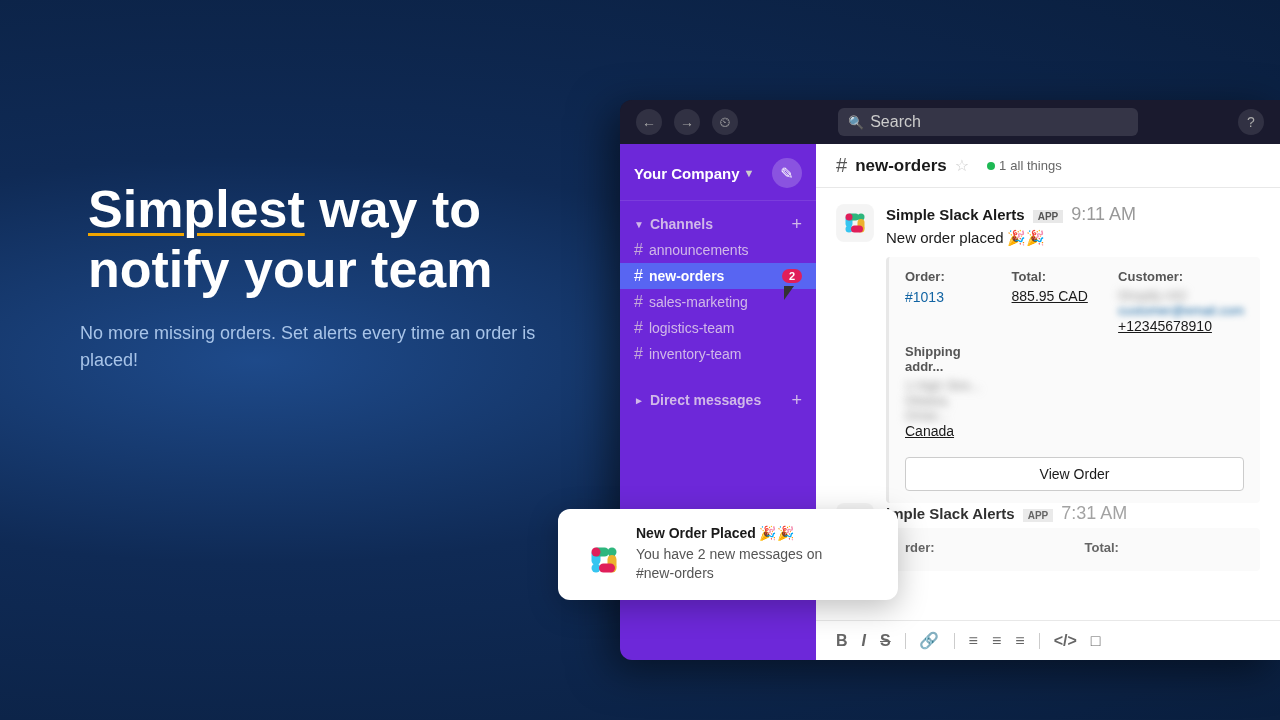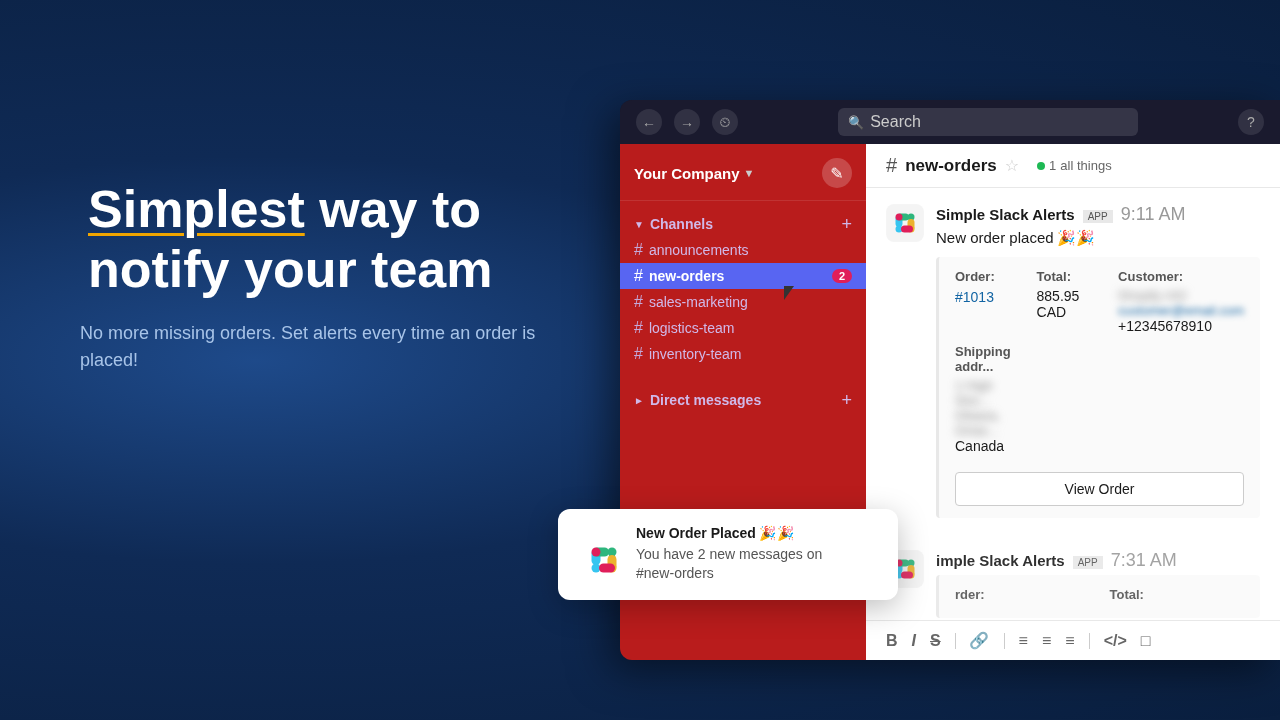--- a/index.html
+++ b/index.html
@@ -121,22 +121,22 @@
 
     
     .slack-body {
       display: flex;
       flex: 1;
       overflow: hidden;
     }
 
     
     .sidebar {
-      width: 246px;
-      background: #b91c1c;
+      width: 196px;
+      background: #6d28d9;
       flex-shrink: 0;
       display: flex;
       flex-direction: column;
       overflow: hidden;
     }
     .workspace-header {
       display: flex;
       align-items: center;
       justify-content: space-between;
       padding: 14px 14px 12px;
@@ -282,21 +282,21 @@
       display: inline-block;
     }
 
     
     .messages-area {
       flex: 1;
       overflow-y: auto;
       padding: 16px 20px;
       display: flex;
       flex-direction: column;
-      gap: 32px;
+      gap: 0;
     }
     .message {
       display: flex;
       gap: 12px;
     }
     .message-avatar {
       width: 38px;
       height: 38px;
       border-radius: 8px;
       flex-shrink: 0;
@@ -317,21 +317,21 @@
     }
     .message-sender {
       font-weight: 700;
       font-size: 15px;
       color: #1a1a1a;
     }
     .app-badge {
       background: #e8e8e8;
       color: #555;
       font-size: 10px;
-      font-weight: 400;
+      font-weight: 700;
       padding: 1px 5px;
       border-radius: 0;
     }
     .message-time {
       color: #999;
       font-size: 18px;
     }
     .message-text {
       font-size: 15px;
       color: #1a1a1a;
@@ -350,20 +350,21 @@
     }
     .order-field-label {
       font-size: 13px;
       font-weight: 600;
       color: #555;
       margin-bottom: 4px;
     }
     .order-field-value {
       font-size: 14px;
       color: #1a1a1a;
+      text-decoration: underline;
     }
     .order-field-value.link {
       color: #1264a3;
       text-decoration: none;
     }
     .blurred-text {
       filter: blur(4px);
       user-select: none;
       color: #888;
       font-size: 13px;

